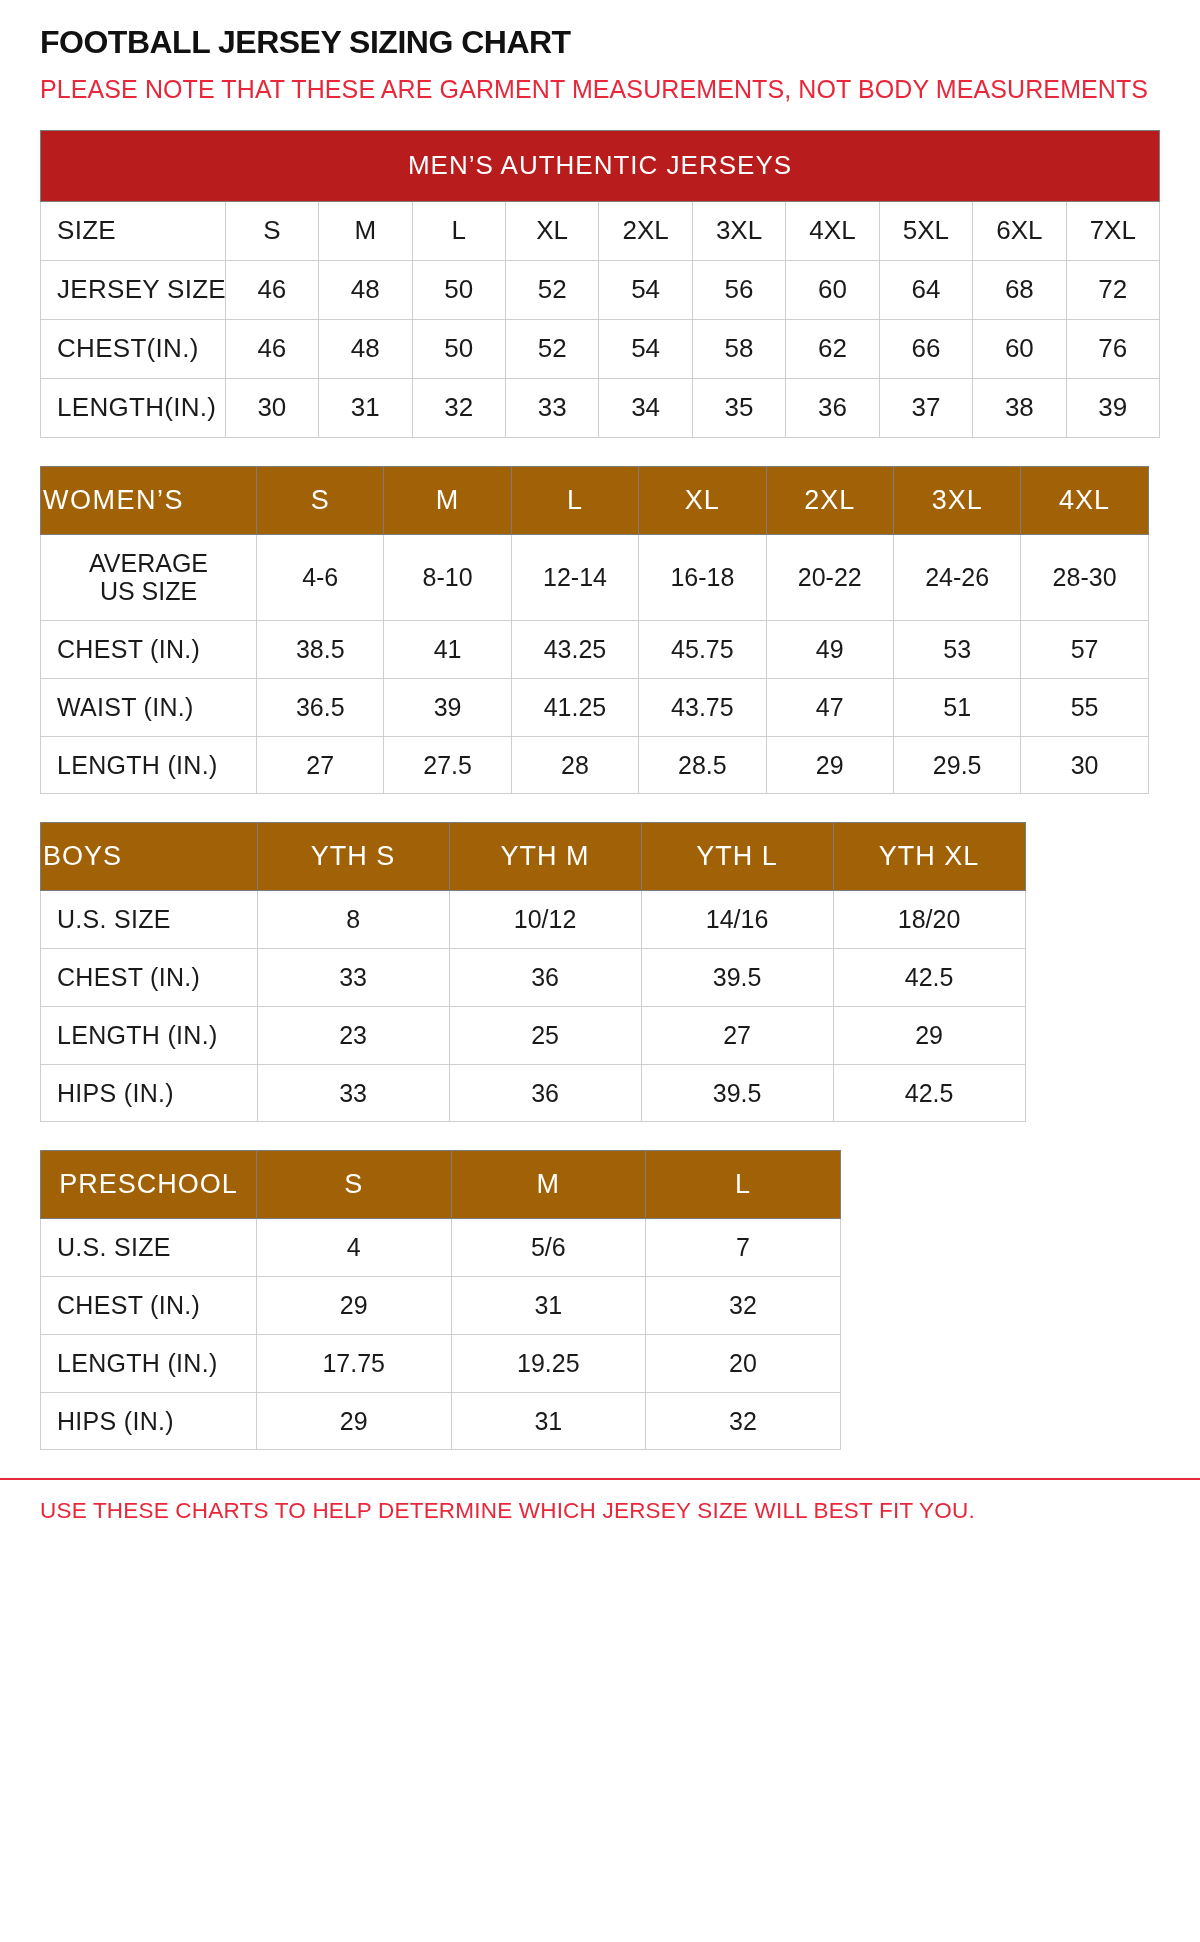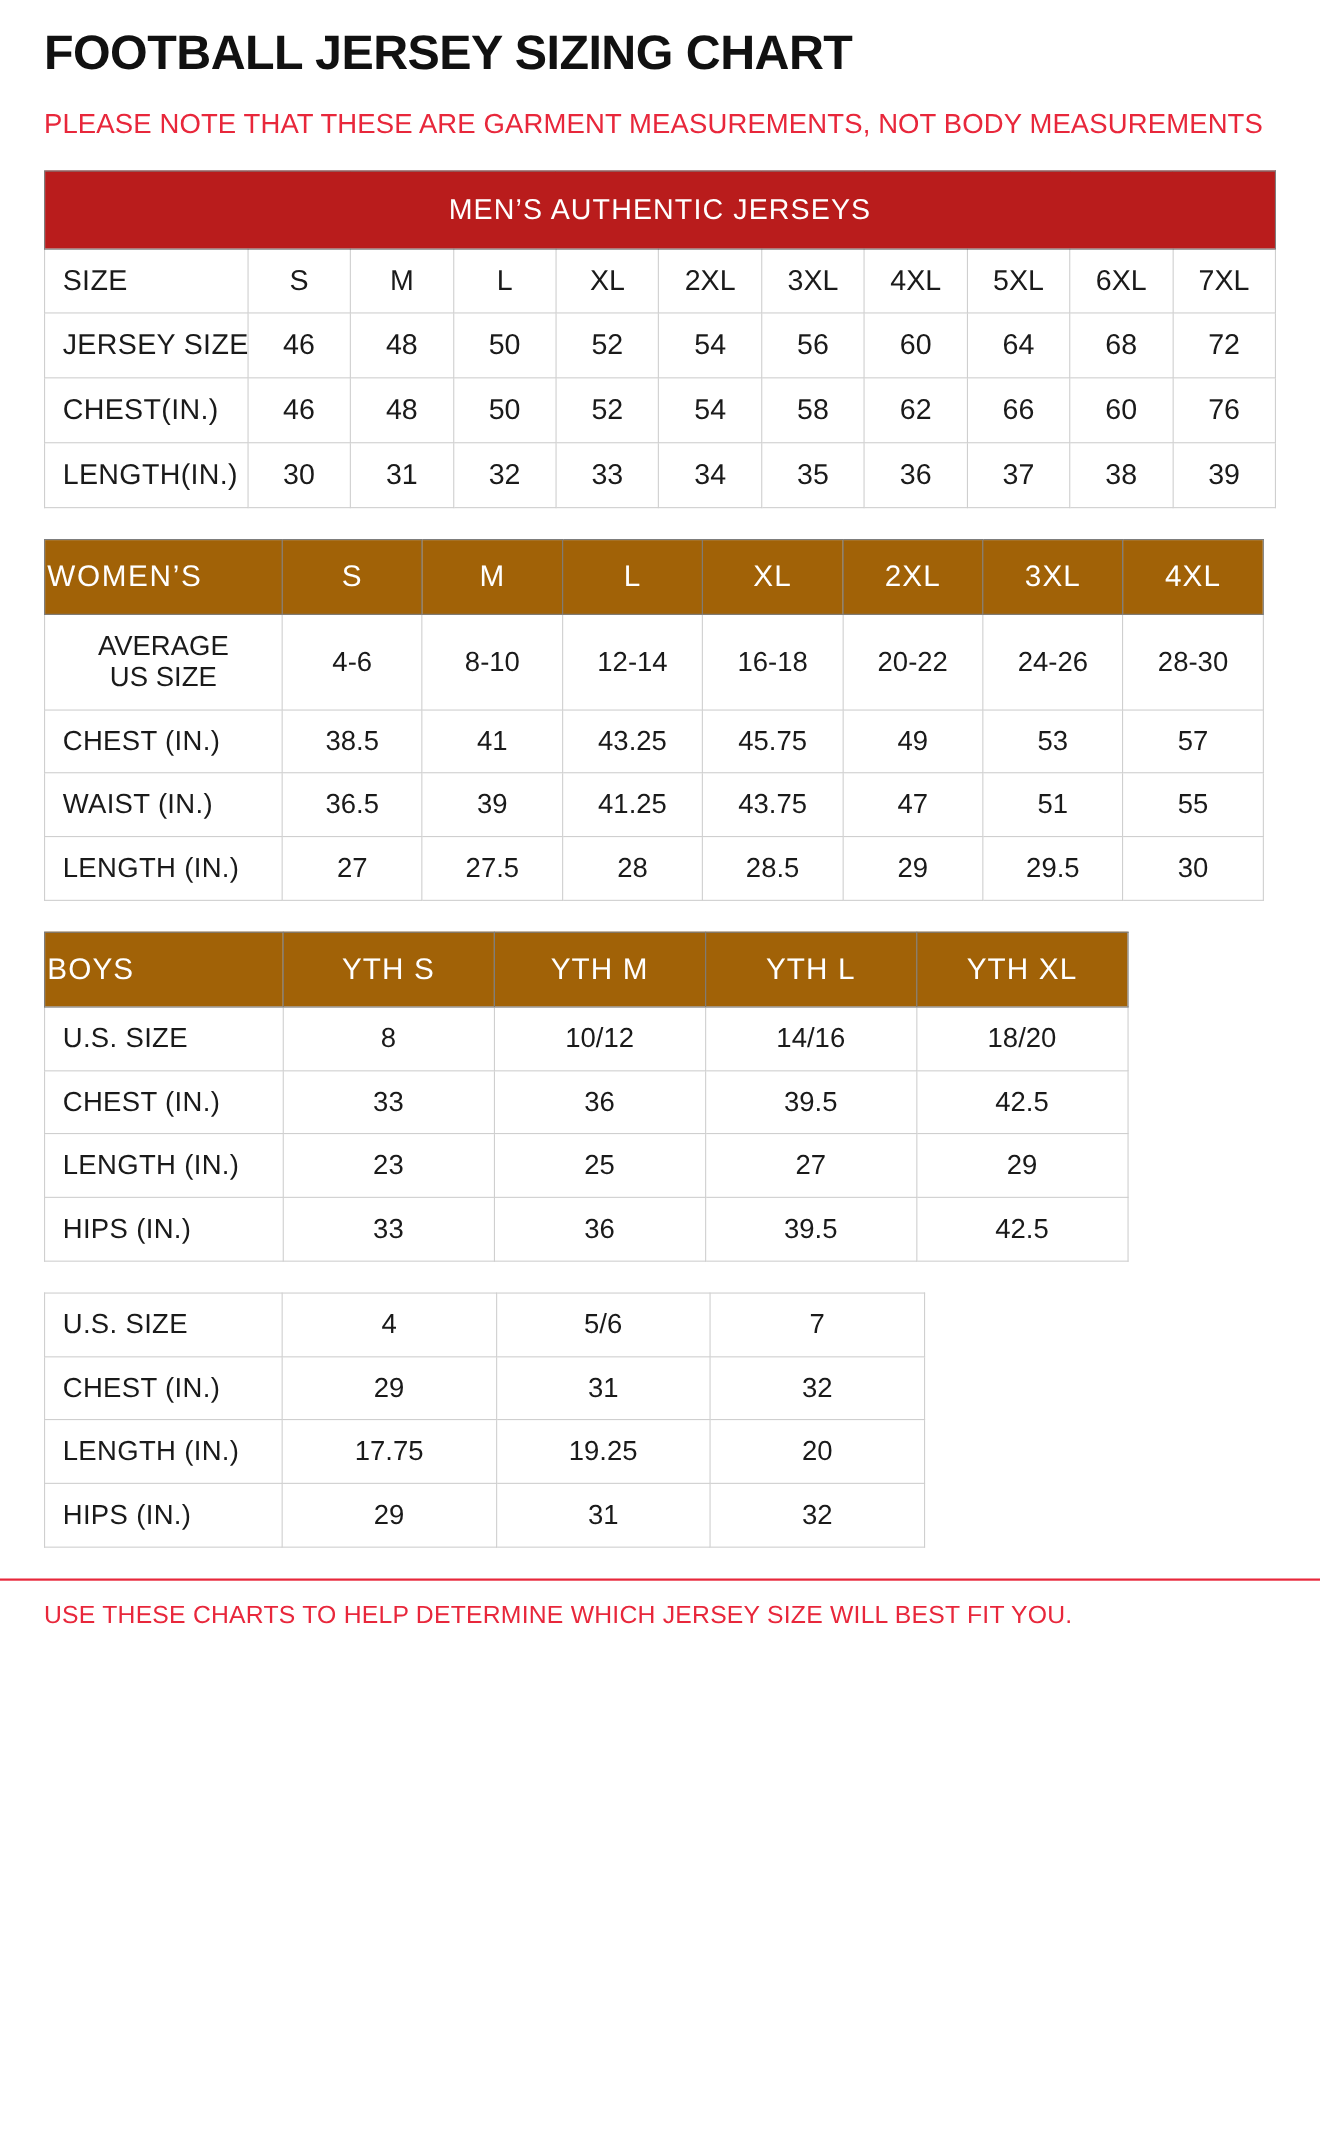--- a/index.html
+++ b/index.html
@@ -13,25 +13,25 @@
     width: 1200px;
     min-height: 1942px;
     background: #ffffff;
     position: relative;
     padding: 0;
   }
   .inner {
     padding: 26px 40px 0 40px;
   }
   h1.title {
-    font-size: 44px;
+    font-size: 32px;
     line-height: 1.05;
     font-weight: bold;
     letter-spacing: -0.5px;
-    margin: 0 0 26px 0;
+    margin: 0 0 14px 0;
     color: #111111;
     font-family: "Liberation Sans", sans-serif;
   }
   .note {
     color: #e8273b;
     font-size: 25px;
     line-height: 1.22;
     margin: 0 0 26px 0;
     letter-spacing: 0.1px;
   }
@@ -272,20 +272,26 @@
       </tbody>
     </table>
 
     <table class="chart preschool" style="width:71.5%;">
       <colgroup>
         <col style="width:27%">
         <col span="3">
       </colgroup>
       <tbody>
         <tr>
+          <td class="hdr-gray" style="text-align:center;">PRESCHOOL</td>
+          <td class="hdr-gray">S</td>
+          <td class="hdr-gray">M</td>
+          <td class="hdr-gray">L</td>
+        </tr>
+        <tr>
           <td class="rowlabel">U.S. SIZE</td>
           <td>4</td>
           <td>5/6</td>
           <td>7</td>
         </tr>
         <tr>
           <td class="rowlabel">CHEST (IN.)</td>
           <td>29</td>
           <td>31</td>
           <td>32</td>

